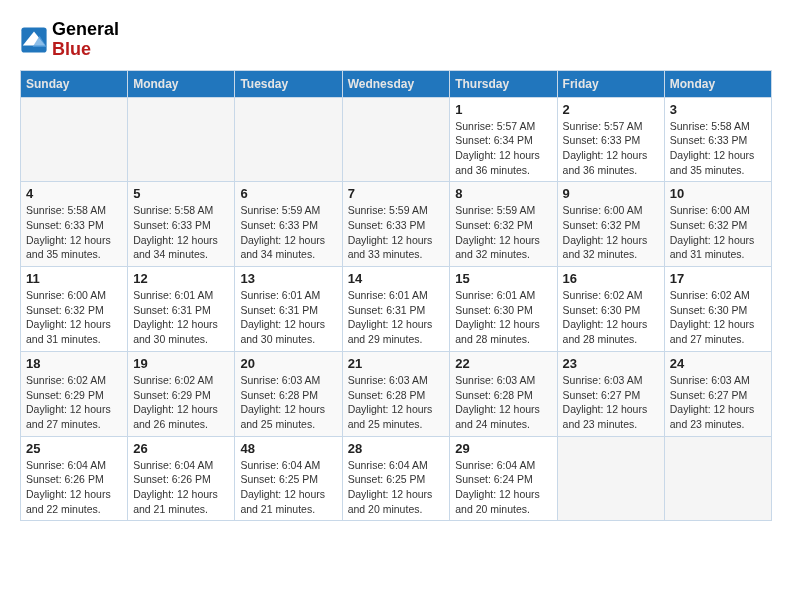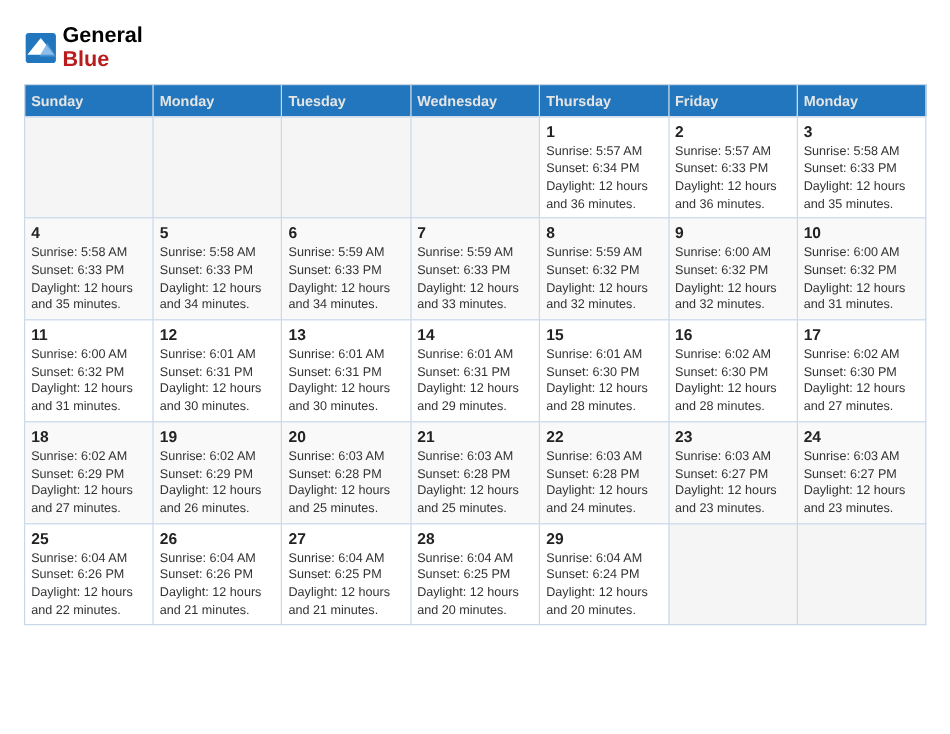--- a/index.html
+++ b/index.html
@@ -279,21 +279,21 @@
 Sunset: 6:26 PM
 Daylight: 12 hours and 22 minutes.</div>
         </td>
         <td>
           <span class="day-num">26</span>
           <div class="day-info" style="white-space: pre-line;">Sunrise: 6:04 AM
 Sunset: 6:26 PM
 Daylight: 12 hours and 21 minutes.</div>
         </td>
         <td>
-          <span class="day-num">27</span>
+          <span class="day-num">48</span>
           <div class="day-info" style="white-space: pre-line;">Sunrise: 6:04 AM
 Sunset: 6:25 PM
 Daylight: 12 hours and 21 minutes.</div>
         </td>
         <td>
           <span class="day-num">28</span>
           <div class="day-info" style="white-space: pre-line;">Sunrise: 6:04 AM
 Sunset: 6:25 PM
 Daylight: 12 hours and 20 minutes.</div>
         </td>

